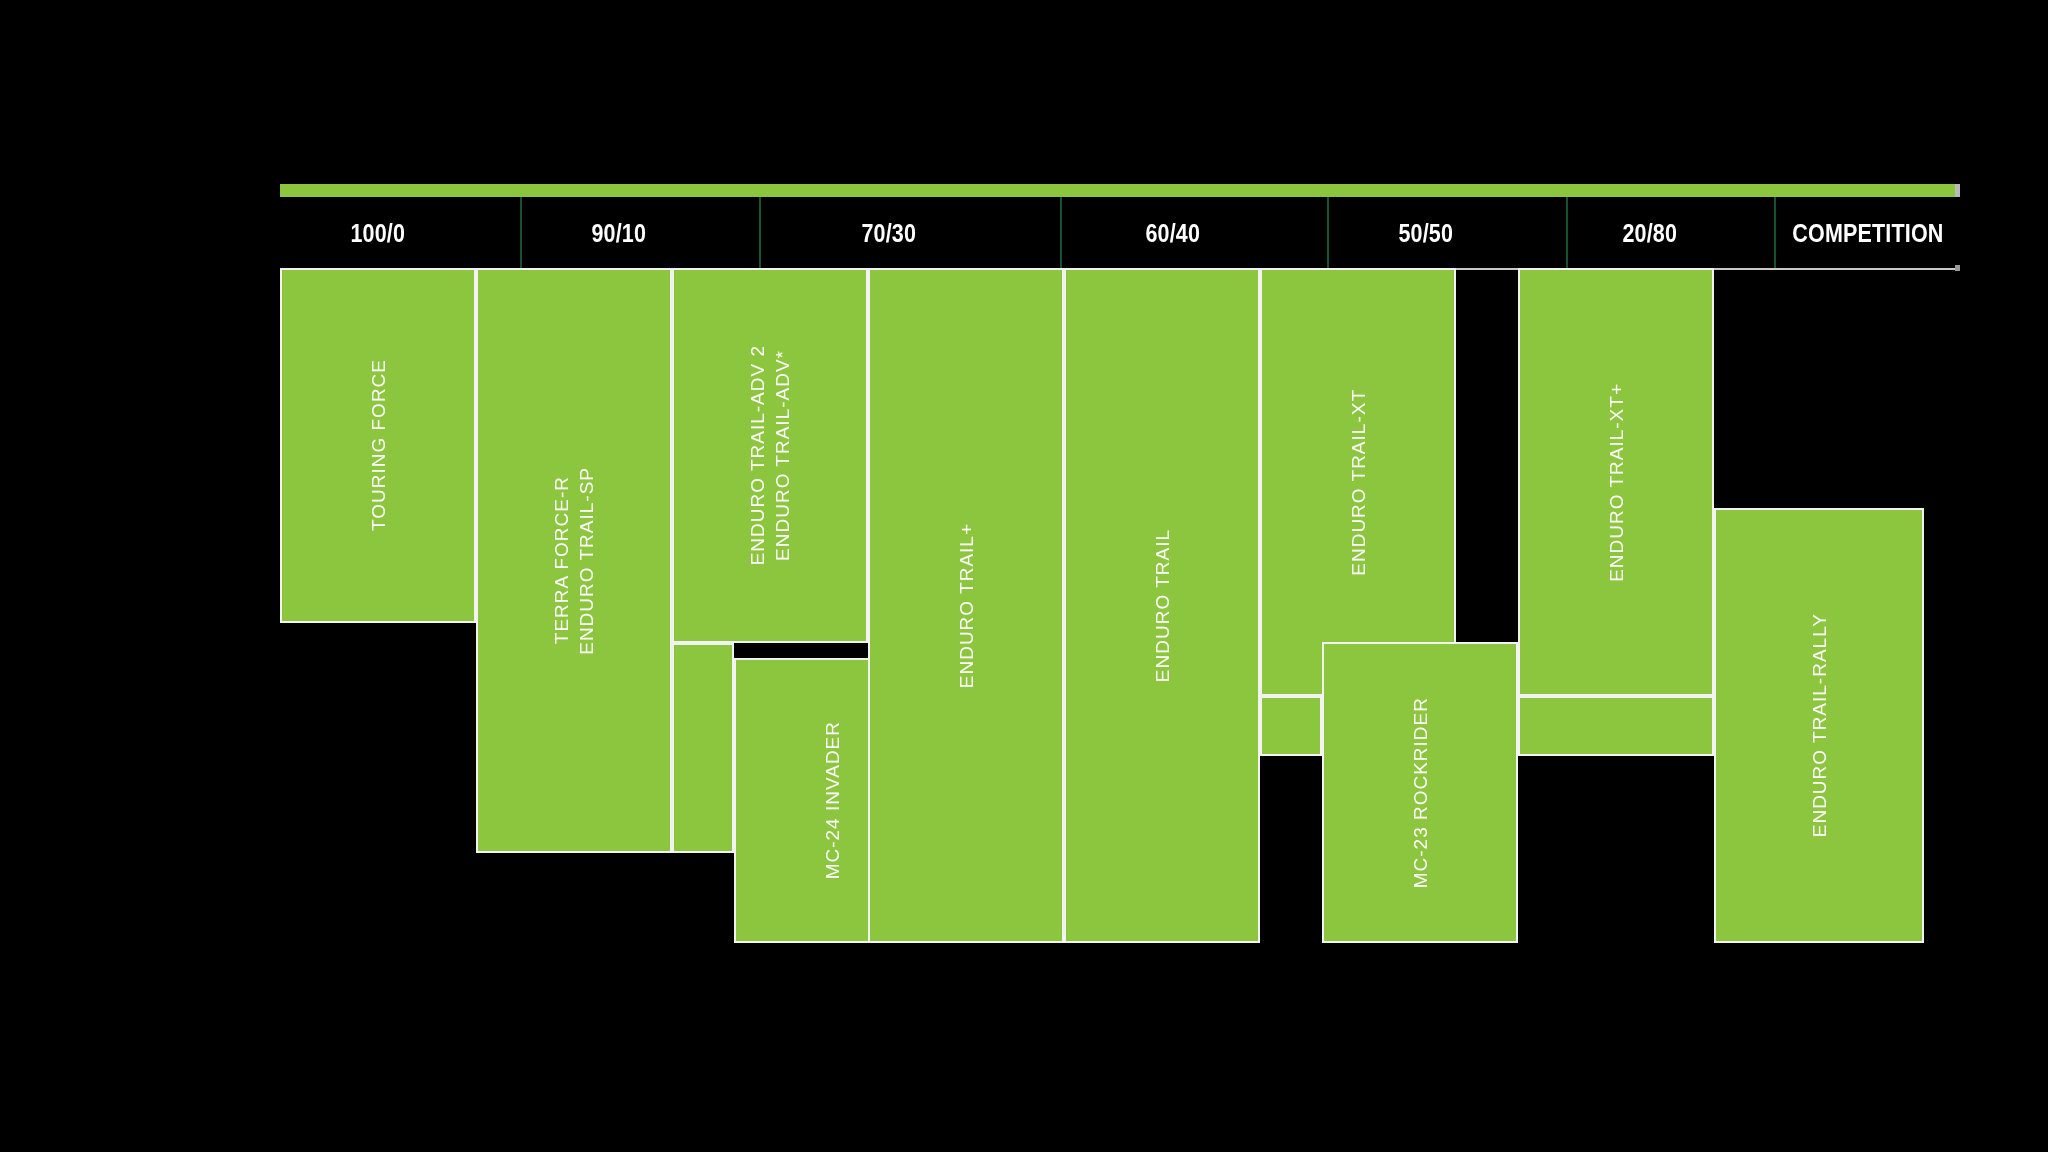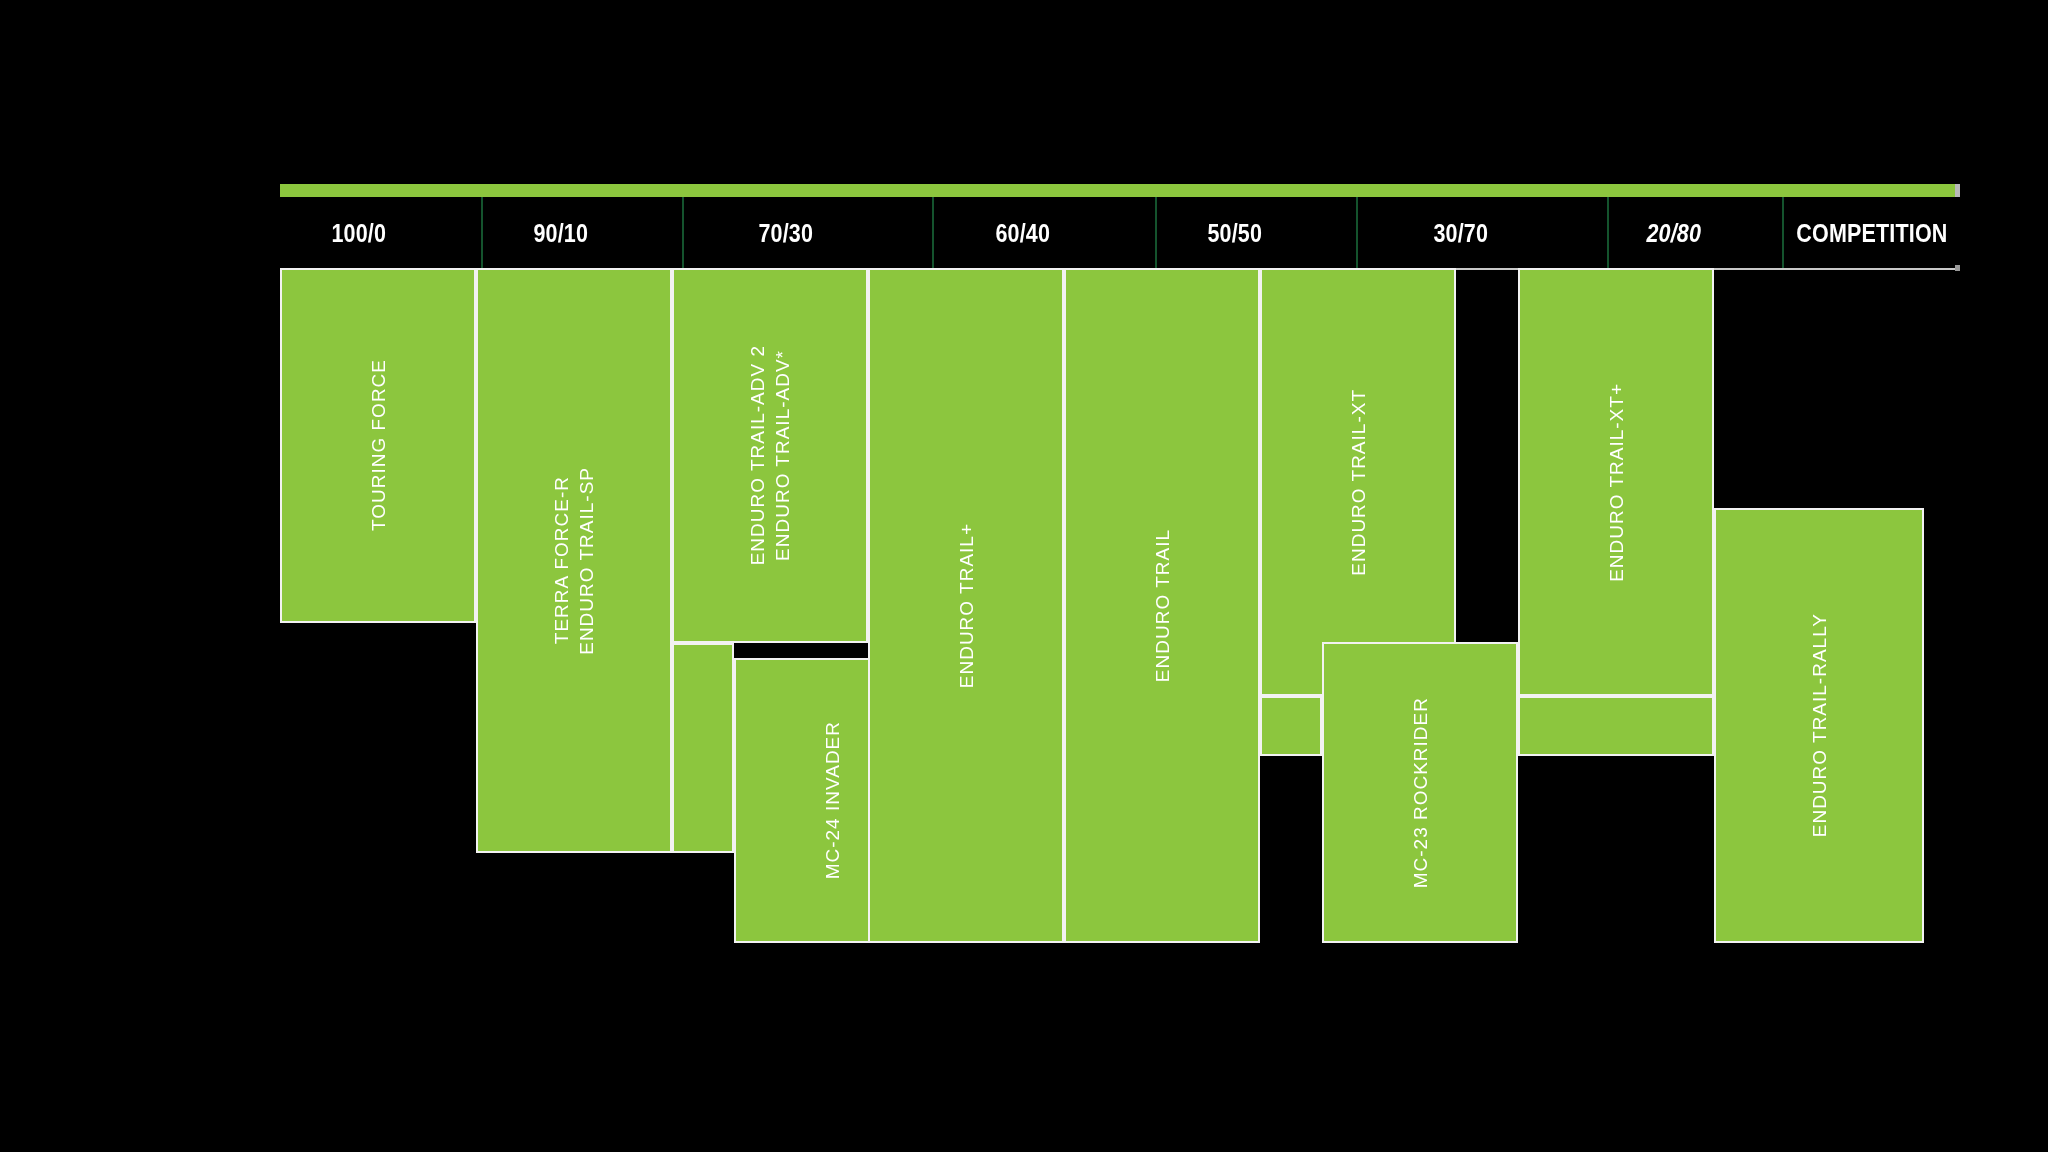--- a/index.html
+++ b/index.html
@@ -157,24 +157,21 @@
       </div>
       <div class="header-cell-wrap" style="width: 257px;">
         <div class="header-cell">70/30</div>
       </div>
       <div class="header-cell-wrap" style="width: 223px;">
         <div class="header-cell">60/40</div>
       </div>
       <div class="header-cell-wrap" style="width: 196px;">
         <div class="header-cell">50/50</div>
       </div>
-      <div class="header-cell-wrap" style="width: 257px;">
-        <div class="header-cell">30/70</div>
-      </div>
-      <div class="header-cell-wrap" style="width: 164px; font-style: italic;">
+      <div class="header-cell-wrap" style="width: 164px;">
         <div class="header-cell">20/80</div>
       </div>
       <div class="header-cell-wrap" style="width: 186px; text-decoration: underline;">
         <div class="header-cell">COMPETITION</div>
       </div>
     </div>
   <div class="header-underline"></div>
   <div class="header-underline-cap"></div>
 
   <div id="plot">

